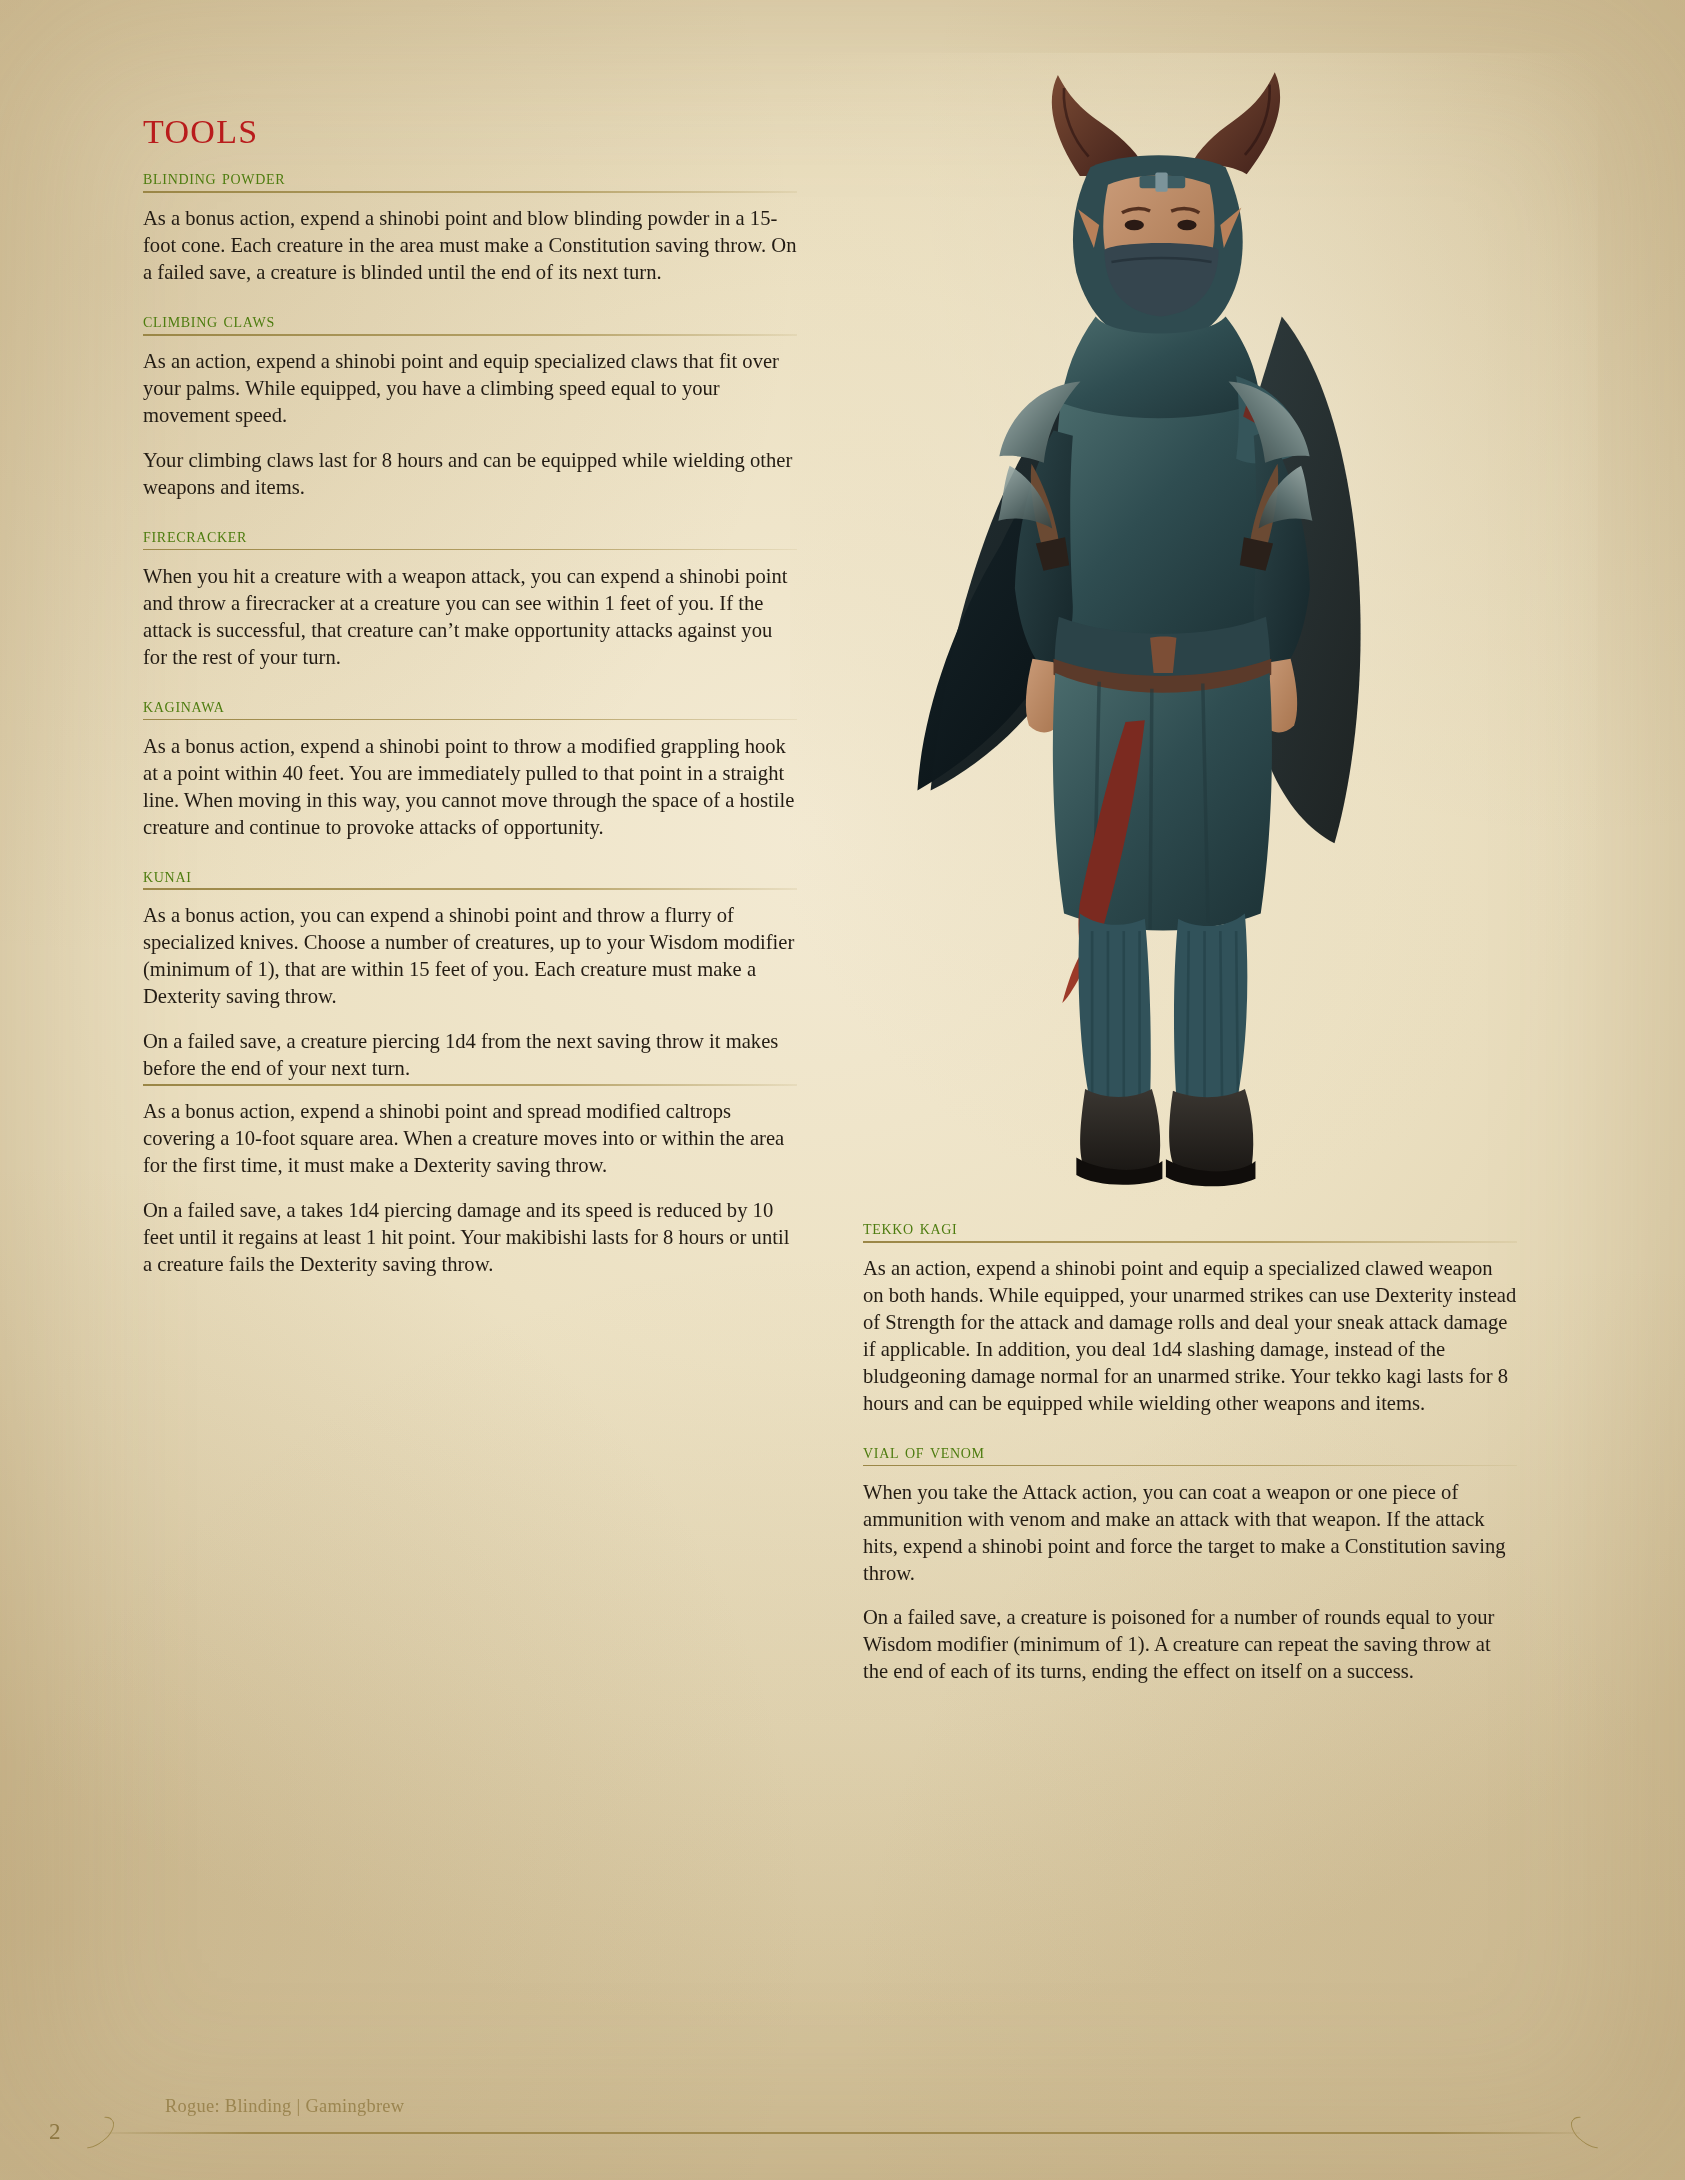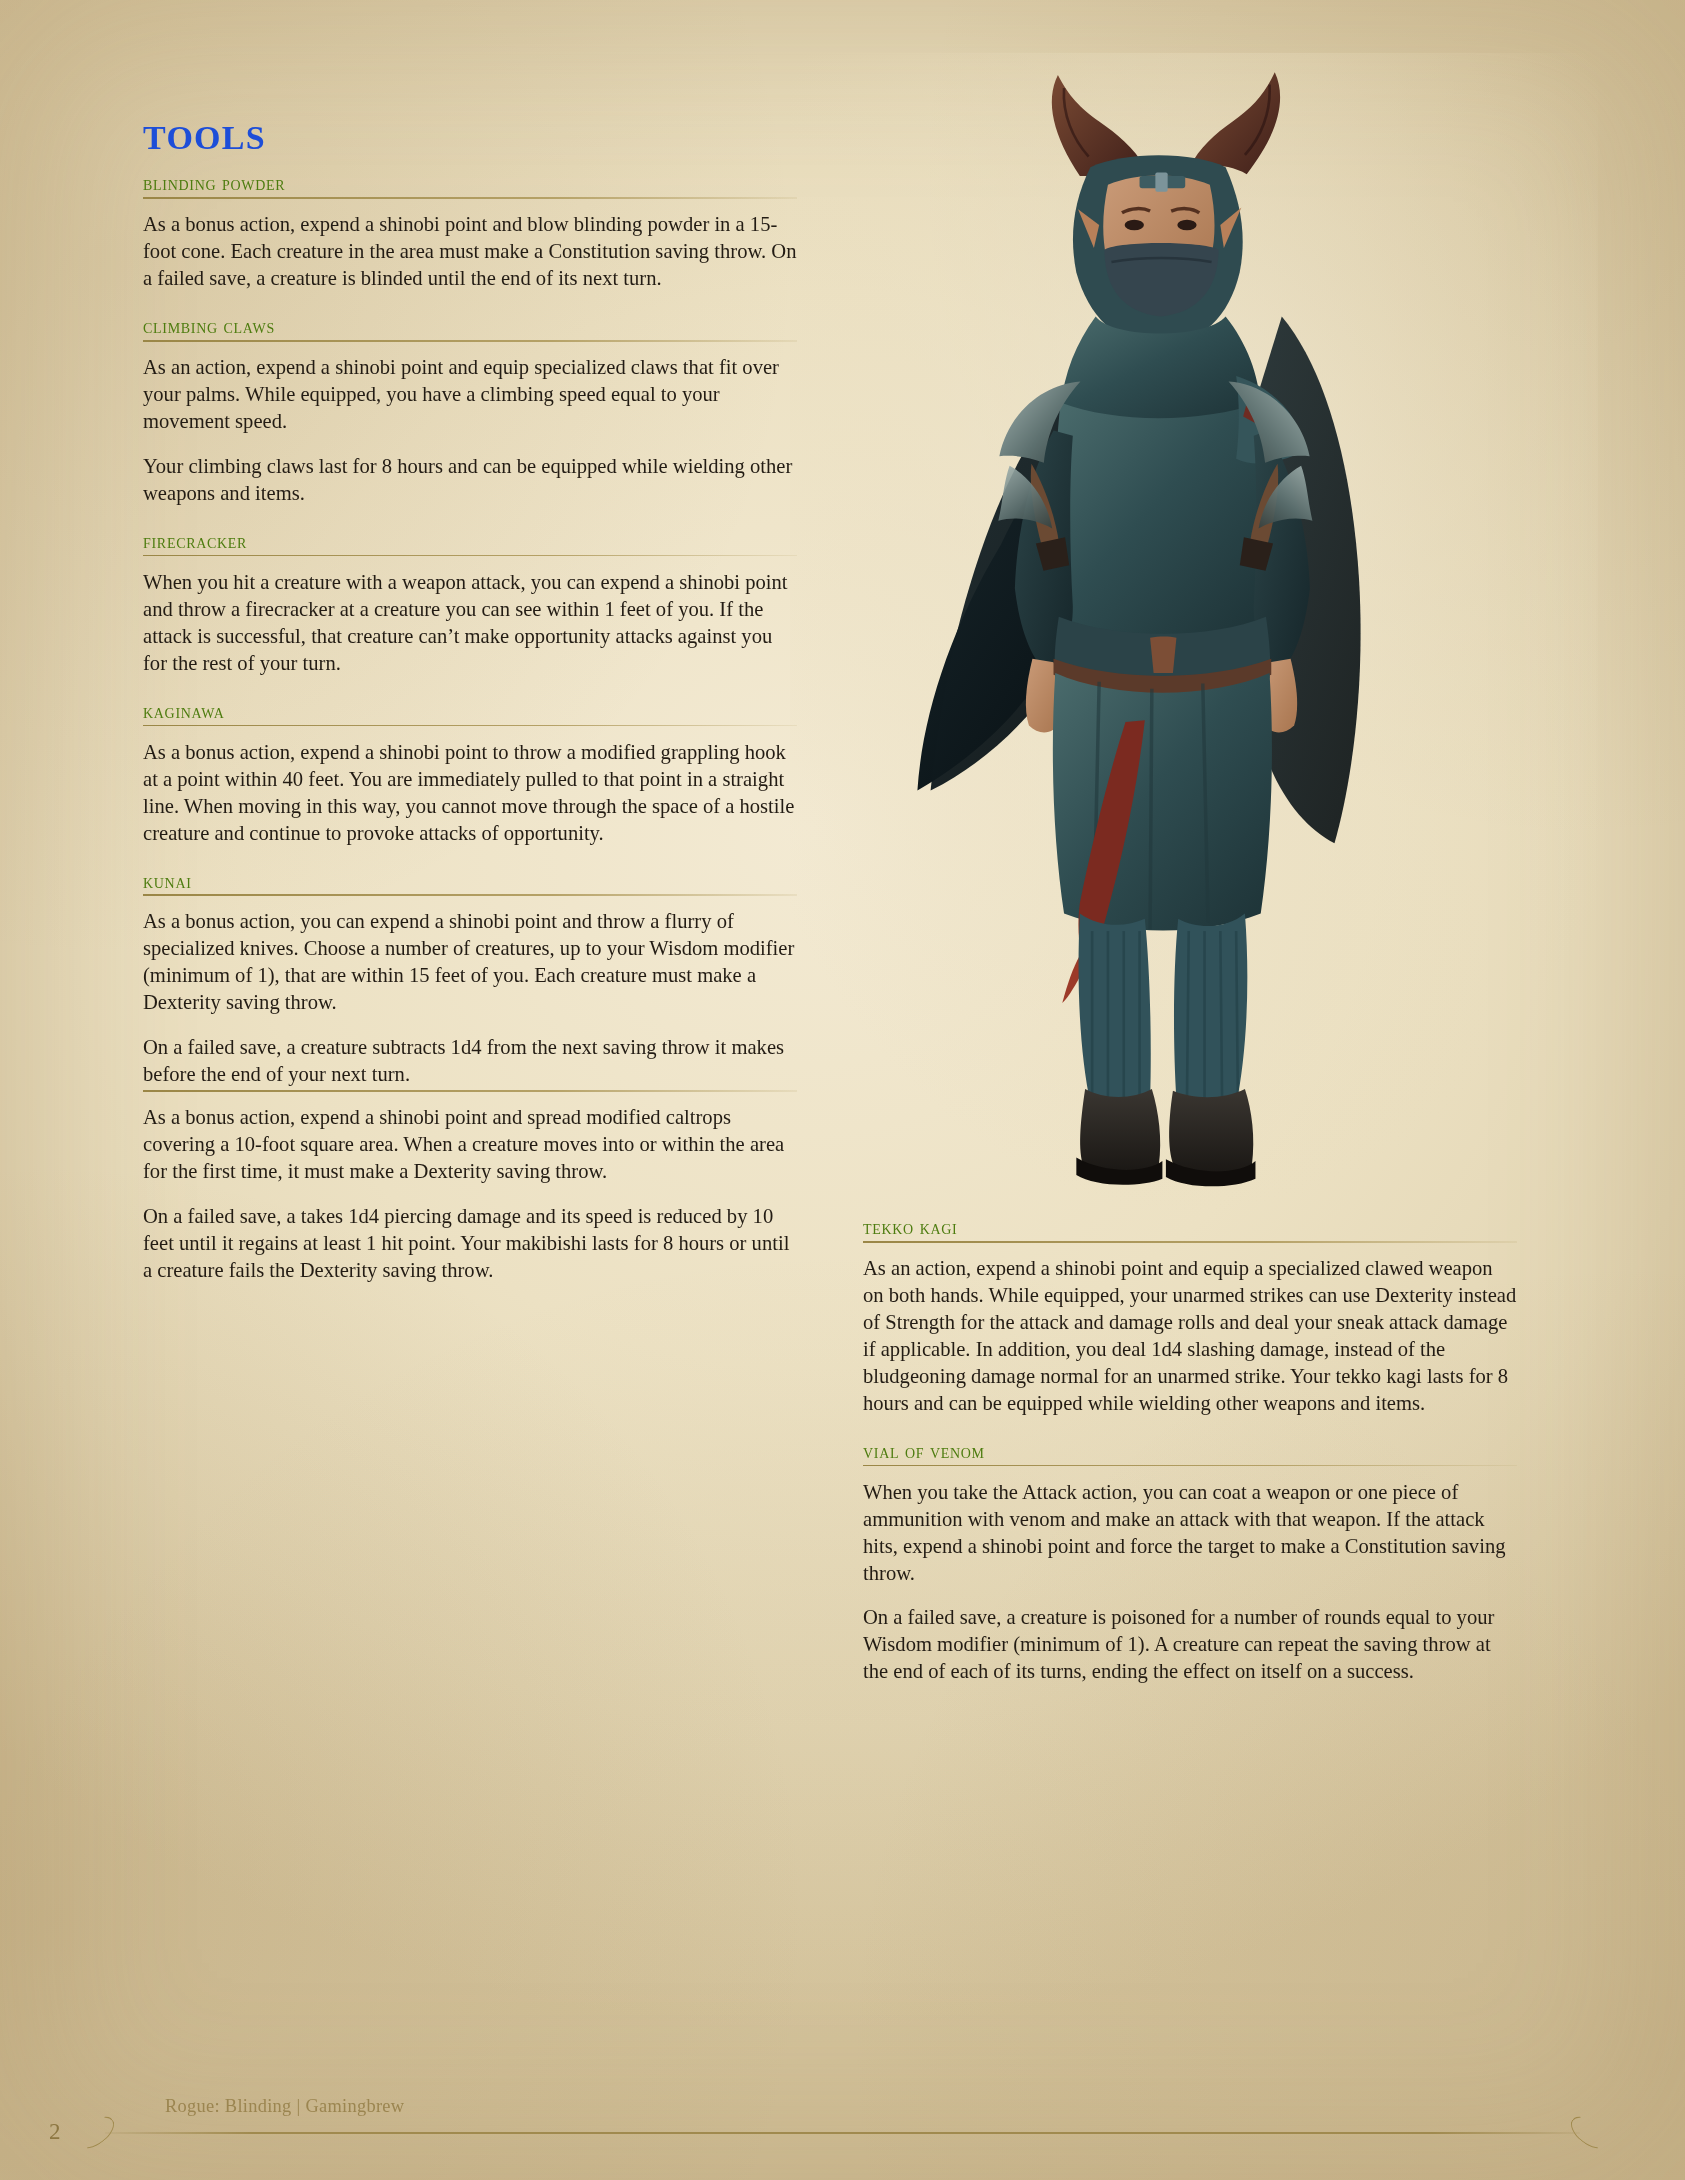--- a/index.html
+++ b/index.html
@@ -60,23 +60,23 @@
   .col-right {
     position: absolute;
     left: 863px;
     top: 1216px;
     width: 654px;
   }
 
   h1.page-title {
     font-family: "Liberation Serif", serif;
     font-size: 49px;
-    font-weight: bold;
-    color: #1d4ed8;
-    margin: 10px 0 14px 0;
+    font-weight: normal;
+    color: #b91c1c;
+    margin: 4px 0 14px 0;
     letter-spacing: 1.3px;
     font-variant: small-caps;
     text-transform: lowercase;
     line-height: 1.05;
   }
   h1.page-title::first-letter {
     font-size: 1.0em;
   }
 
   h2.entry-title {
@@ -347,21 +347,21 @@
     <div class="entry">
       <h2 class="entry-title">Kaginawa</h2>
       <hr class="entry-rule">
       <p class="body-text">As a bonus action, expend a shinobi point to throw a modified grappling hook at a point within 40 feet. You are immediately pulled to that point in a straight line. When moving in this way, you cannot move through the space of a hostile creature and continue to provoke attacks of opportunity.</p>
     </div>
 
     <div class="entry">
       <h2 class="entry-title">Kunai</h2>
       <hr class="entry-rule">
       <p class="body-text">As a bonus action, you can expend a shinobi point and throw a flurry of specialized knives. Choose a number of creatures, up to your Wisdom modifier (minimum of 1), that are within 15 feet of you. Each creature must make a Dexterity saving throw.</p>
-      <p class="body-text">On a failed save, a creature subtracts 1d4 from the next saving throw it makes before the end of your next turn.</p>
+      <p class="body-text">On a failed save, a creature piercing 1d4 from the next saving throw it makes before the end of your next turn.</p>
     </div>
 
     <div class="entry">
       <hr class="entry-rule">
       <p class="body-text">As a bonus action, expend a shinobi point and spread modified caltrops covering a 10-foot square area. When a creature moves into or within the area for the first time, it must make a Dexterity saving throw.</p>
       <p class="body-text">On a failed save, a takes 1d4 piercing damage and its speed is reduced by 10 feet until it regains at least 1 hit point. Your makibishi lasts for 8 hours or until a creature fails the Dexterity saving throw.</p>
     </div>
   </div>
 
   <div class="col-right">

